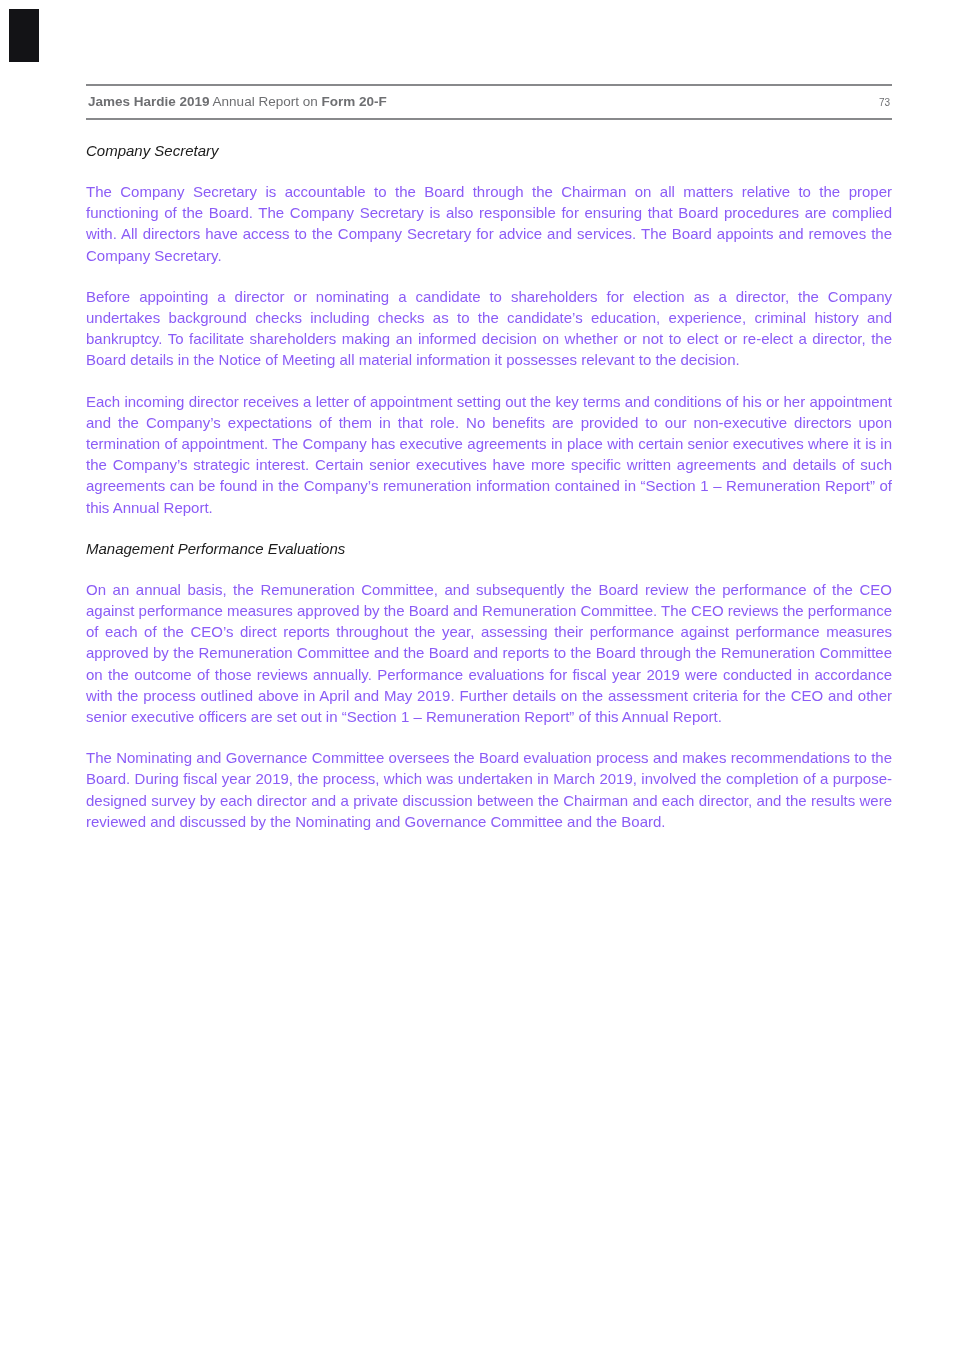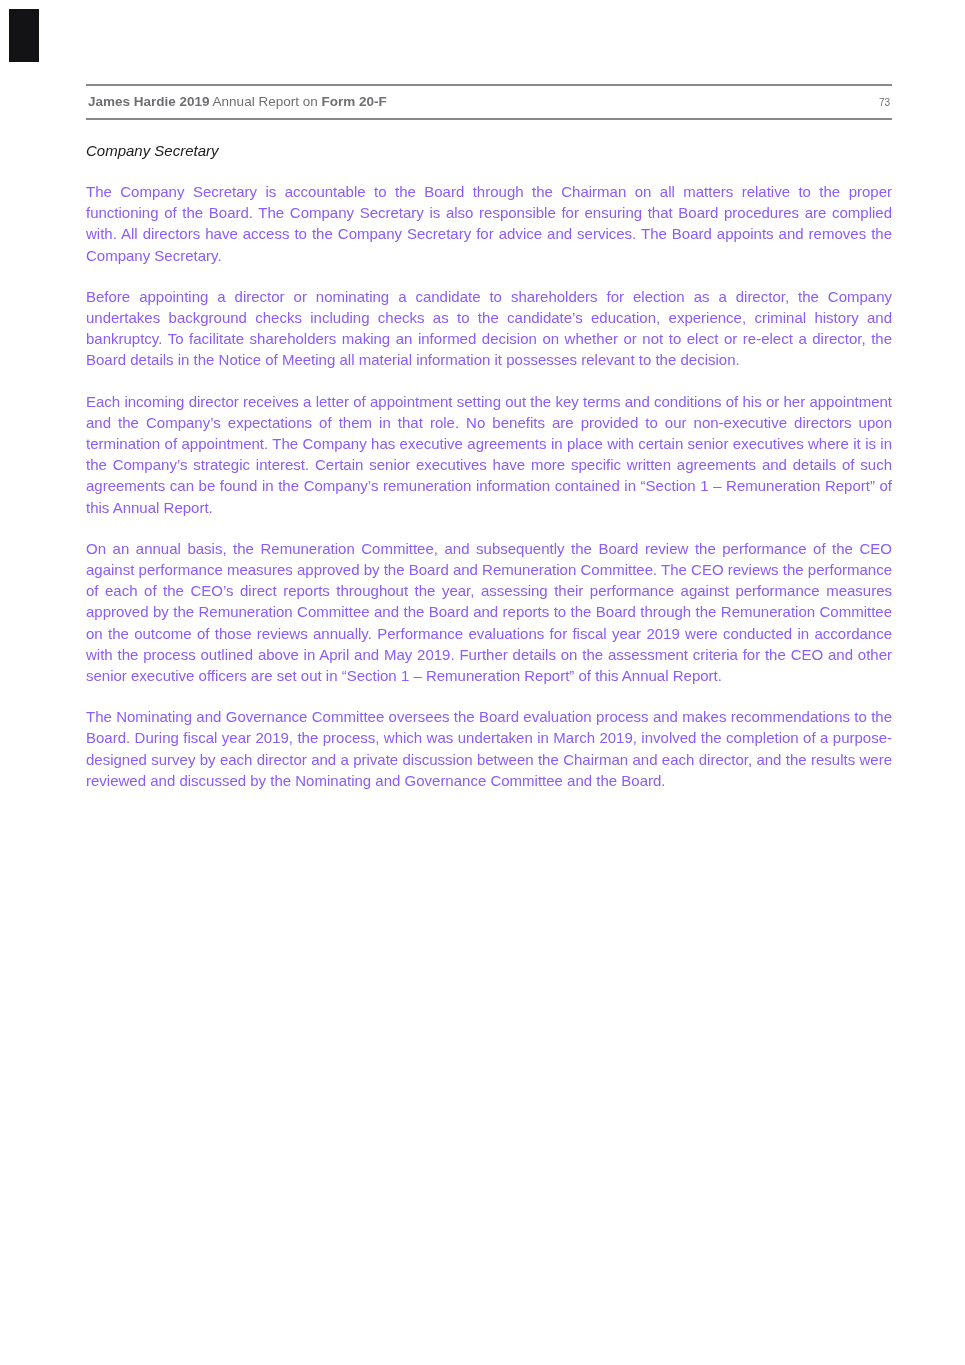--- a/index.html
+++ b/index.html
@@ -94,20 +94,21 @@
 
       <section>
         <p class="body-paragraph">Before appointing a director or nominating a candidate to shareholders for election as a director, the Company undertakes background checks including checks as to the candidate’s education, experience, criminal history and bankruptcy. To facilitate shareholders making an informed decision on whether or not to elect or re-elect a director, the Board details in the Notice of Meeting all material information it possesses relevant to the decision.</p>
       </section>
 
       <section>
         <p class="body-paragraph">Each incoming director receives a letter of appointment setting out the key terms and conditions of his or her appointment and the Company’s expectations of them in that role. No benefits are provided to our non-executive directors upon termination of appointment. The Company has executive agreements in place with certain senior executives where it is in the Company’s strategic interest. Certain senior executives have more specific written agreements and details of such agreements can be found in the Company’s remuneration information contained in “Section 1 – Remuneration Report” of this Annual Report.</p>
       </section>
 
       <section>
+        <h2 class="section-heading">Management Performance Evaluations</h2>
         <p class="body-paragraph">On an annual basis, the Remuneration Committee, and subsequently the Board review the performance of the CEO against performance measures approved by the Board and Remuneration Committee. The CEO reviews the performance of each of the CEO’s direct reports throughout the year, assessing their performance against performance measures approved by the Remuneration Committee and the Board and reports to the Board through the Remuneration Committee on the outcome of those reviews annually. Performance evaluations for fiscal year 2019 were conducted in accordance with the process outlined above in April and May 2019. Further details on the assessment criteria for the CEO and other senior executive officers are set out in “Section 1 – Remuneration Report” of this Annual Report.</p>
       </section>
 
       <section>
         <p class="body-paragraph">The Nominating and Governance Committee oversees the Board evaluation process and makes recommendations to the Board. During fiscal year 2019, the process, which was undertaken in March 2019, involved the completion of a purpose-designed survey by each director and a private discussion between the Chairman and each director, and the results were reviewed and discussed by the Nominating and Governance Committee and the Board.</p>
       </section>
 
     </main>
 
   </div>

